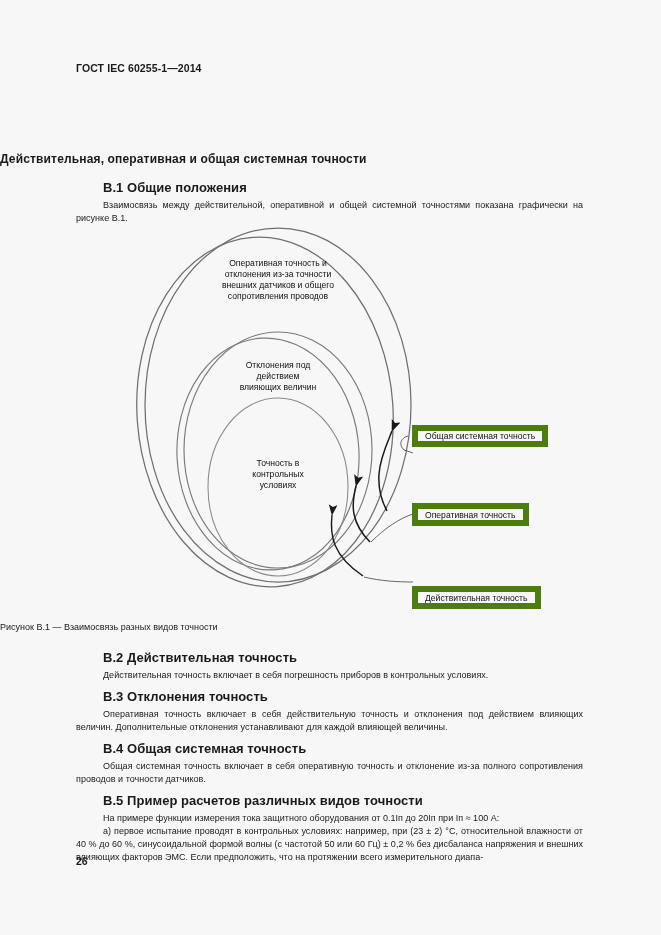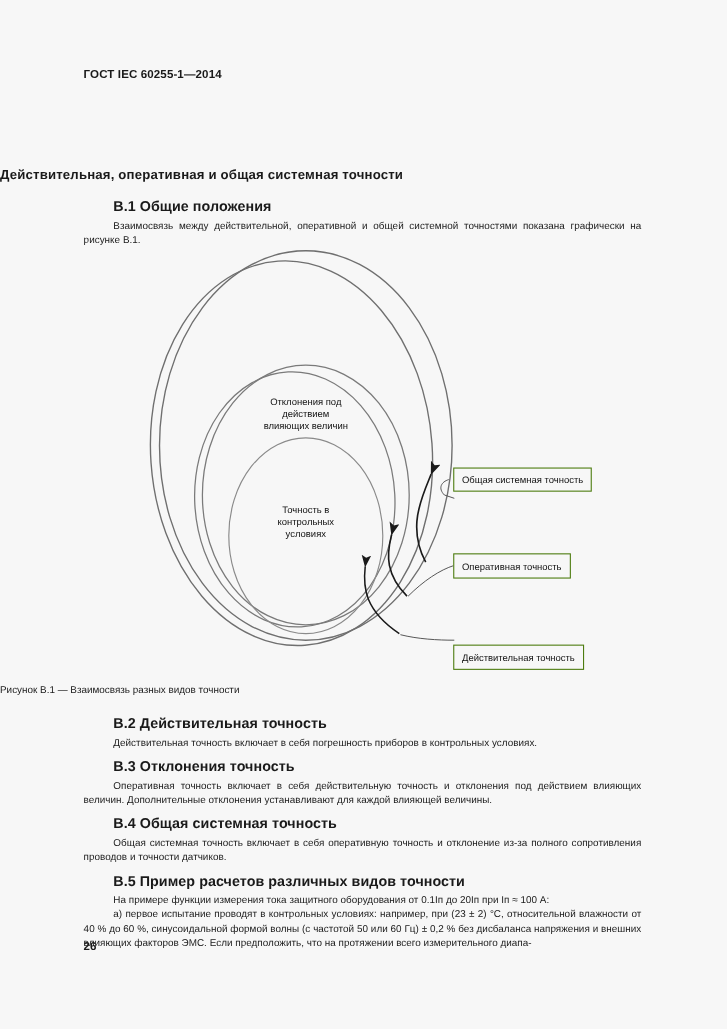--- a/index.html
+++ b/index.html
@@ -80,21 +80,21 @@
   #figure {
     position: absolute;
     left: 0;
     top: 222px;
     width: 661px;
     height: 395px;
   }
   .callout {
     position: absolute;
     background: #f7f7f7;
-    border: 1px solid #4d7c0f;
+    border: 6px solid #4d7c0f;
     font-size: 8.6px;
     color: #111;
     display: flex;
     align-items: center;
     padding: 0 7px;
     box-sizing: border-box;
     white-space: nowrap;
   }
   .ell-label {
     position: absolute;
@@ -140,20 +140,24 @@
 
       <path d="M 356,264 C 354,272 352,282 354,292 C 356,302 362,312 370,320" fill="none" stroke="#1a1a1a" stroke-width="1.5" marker-start="url(#arrowhead)"></path>
 
       <path d="M 332,293 C 331,302 331,313 335,323 C 340,335 351,346 363,354" fill="none" stroke="#1a1a1a" stroke-width="1.4" marker-start="url(#arrowhead)"></path>
 
       <path d="M 408,214 C 401,216 398,222 404,228 L 413,231" fill="none" stroke="#555" stroke-width="0.9"></path>
       <path d="M 371,320 C 385,306 400,296 413,292" fill="none" stroke="#555" stroke-width="0.9"></path>
       <path d="M 364,355 C 380,359 398,360 413,360" fill="none" stroke="#555" stroke-width="0.9"></path>
     </svg>
 
+    <div class="ell-label" style="left:178px; top:36px; width:200px;">Оперативная точность и
+отклонения из-за точности
+внешних датчиков и общего
+сопротивления проводов</div>
     <div class="ell-label" style="left:213px; top:236px; width:130px;">Точность в
 контрольных
 условиях</div>
     <div class="ell-label" style="left:203px; top:138px; width:150px;">Отклонения под
 действием
 влияющих величин</div>
 
     <div class="callout" style="left:412px; top:203px; height:22px;">Общая системная точность</div>
     <div class="callout" style="left:412px; top:281px; height:23px;">Оперативная точность</div>
     <div class="callout" style="left:412px; top:364px; height:23px;">Действительная точность</div>

